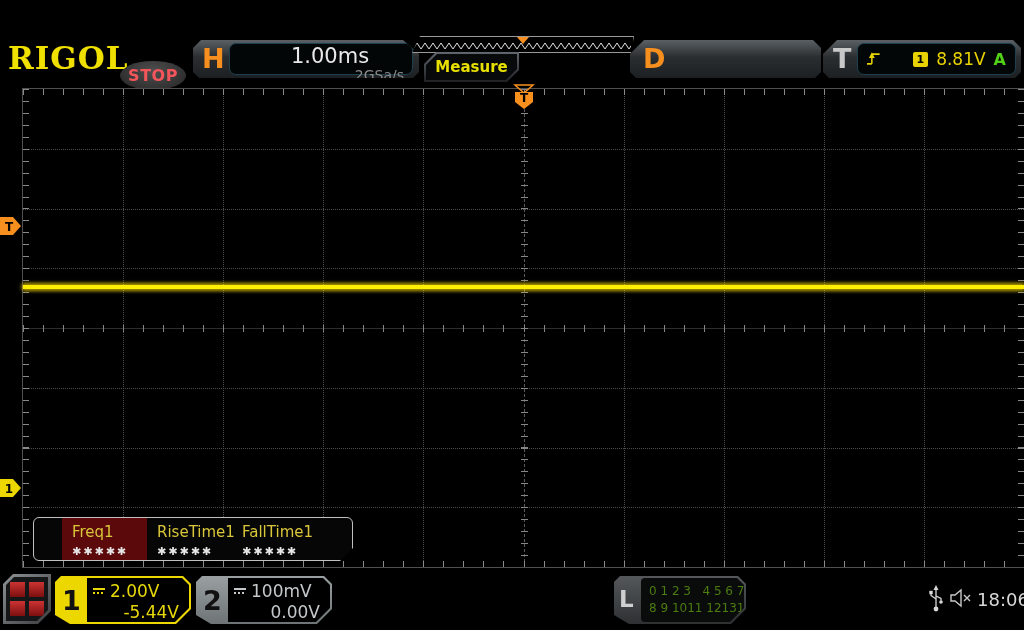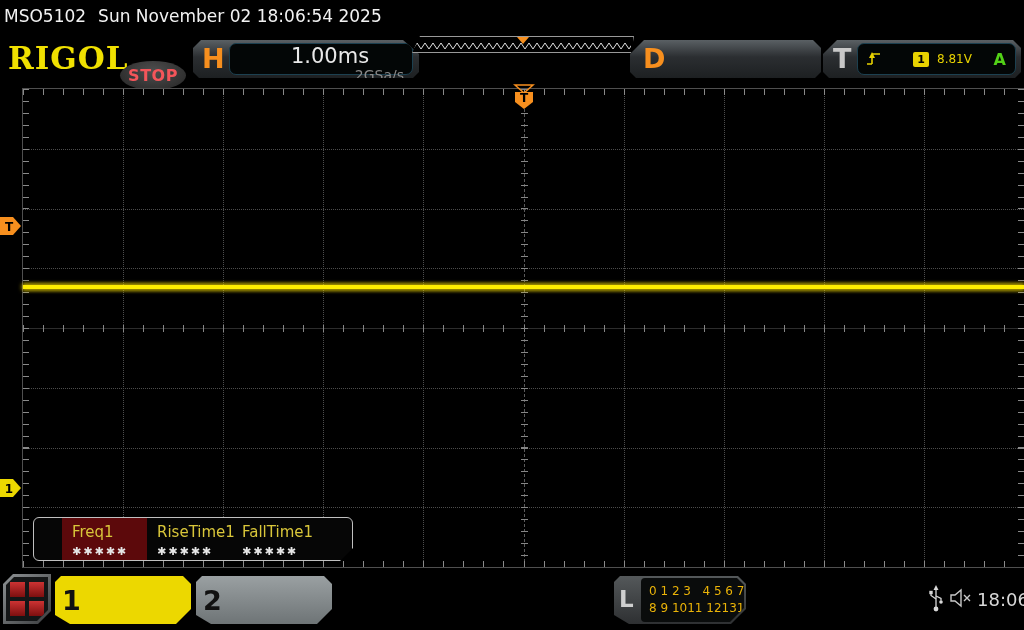--- a/index.html
+++ b/index.html
@@ -53,21 +53,21 @@
   #d-inset{left:38px;right:5px;}
   #d-value{margin-left:15px;font-size:20px;color:#e8e8e8;}
 
   #t-panel{left:823px;top:40px;width:198px;height:38px;
      clip-path:polygon(14px 0,calc(100% - 8px) 0,100% 8px,100% calc(100% - 6px),
      calc(100% - 6px) 100%,6px 100%,0 calc(100% - 6px),0 14px);}
   #t-panel .tab-letter{position:absolute;left:10px;top:3px;font-size:27px;font-weight:bold;color:#c8c8c8;}
   #t-inset{left:34px;right:5px;padding:0 9px;gap:8px;}
   #t-src-badge{width:16px;height:15px;background:#e8d200;border-radius:2px;color:#000;
      font-size:11px;font-weight:bold;display:flex;align-items:center;justify-content:center;margin-left:24px;}
-  #t-level{color:#e8d200;font-size:12px;}
+  #t-level{color:#e8d200;font-size:17px;}
   #t-mode{margin-left:auto;color:#52d017;font-size:16px;font-weight:bold;}
 
   
   #graticule{left:22px;top:88px;width:1001px;height:478px;border:1px solid #4f4f4f;background:#000;}
   .vgrid{position:absolute;top:0;bottom:0;width:0;border-left:1px dotted #4d4d4d;}
   .hgrid{position:absolute;left:0;right:0;height:0;border-top:1px dotted #4d4d4d;}
   .tick-top{position:absolute;left:0;right:0;top:0;height:6px;
      background:repeating-linear-gradient(90deg,#8a8a8a 0 1px,transparent 1px 20.02px);}
   .tick-bottom{position:absolute;left:0;right:0;bottom:0;height:6px;
      background:repeating-linear-gradient(90deg,#8a8a8a 0 1px,transparent 1px 20.02px);}
@@ -133,34 +133,33 @@
      background:repeating-linear-gradient(90deg,currentColor 0 2px,transparent 2px 4px);}
 
   #logic-panel{left:614px;top:576px;width:132px;height:48px;
      background:linear-gradient(180deg,#54585a,#2e3032);
      clip-path:polygon(6px 0,calc(100% - 8px) 0,100% 8px,100% calc(100% - 15px),
      calc(100% - 15px) 100%,15px 100%,0 calc(100% - 9px),0 6px);}
   #logic-letter{position:absolute;left:5px;top:10px;font-size:23px;font-weight:bold;color:#cfcfcf;}
   #logic-face{position:absolute;left:27px;top:2px;bottom:2px;right:2px;background:#0a0c0c;
      border-radius:4px;clip-path:polygon(0 0,calc(100% - 7px) 0,100% 7px,100% calc(100% - 14px),
      calc(100% - 14px) 100%,0 100%);padding:5px 0 0 8px;box-sizing:border-box;}
-  .logic-row{font-size:12px;color:#eab308;white-space:pre;line-height:1.45;}
+  .logic-row{font-size:12px;color:#4d7c0f;white-space:pre;line-height:1.45;}
 
   #usb-icon{left:928px;top:585px;}
   #speaker-icon{left:950px;top:588px;}
   #clock{left:977px;top:589px;font-size:18px;color:#d8d8d8;}
 
   svg text{font-family:"DejaVu Sans",sans-serif;}
 </style>
 </head>
 <body>
 
 <div id="screen">
 
-  <div class="abs" id="titlebar"><span class="model">MSO5102</span><span>Sun November 02 18:06:54 2025</span></div>
 
   <div class="abs" id="logo">RIGOL</div>
 
   <div class="abs" id="stop-badge">
     <span>STOP</span>
   </div>
 
   <div class="abs hpanel" id="h-panel">
     <div class="tab-letter">H</div>
     <div class="inset" id="h-inset">
@@ -177,20 +176,25 @@
       <defs>
         <pattern id="zz" width="8" height="13" patternUnits="userSpaceOnUse">
           <path d="M0 10 L4 4 L8 10" stroke="#e0e0e0" stroke-width="1" fill="none"></path>
         </pattern>
       </defs>
       <rect width="218" height="13" fill="url(#zz)"></rect>
     </svg>
     <div class="abs" id="preview-trig"></div>
   </div>
 
+  <div class="abs hbtn" id="measure-btn">
+    <div class="btn-face">
+        <span>Measure</span>
+      </div>
+  </div>
 
 
   <div class="abs hpanel" id="d-panel">
     <div class="tab-letter">D</div>
   </div>
 
   <div class="abs hpanel" id="t-panel">
     <div class="tab-letter">T</div>
     <div class="inset" id="t-inset">
       <svg width="14" height="16" viewBox="0 0 14 16">
@@ -274,26 +278,46 @@
           <div></div>
           <div></div>
           <div></div>
       </div>
     </div>
   </div>
 
   <div class="abs ch-block" id="ch1-block">
     <div class="ch-outer">
       <div class="ch-num">1</div>
+      <div class="ch-face">
+        <div class="ch-row1">
+          <span class="coup-icon">
+            <span class="coup-solid" style="display:block"></span>
+            <span class="coup-dots" style="display:block"></span>
+          </span>
+          <span>2.00V</span>
+        </div>
+        <div class="ch-row2">-5.44V</div>
+      </div>
     </div>
   </div>
 
   <div class="abs ch-block" id="ch2-block">
     <div class="ch-outer">
       <div class="ch-num">2</div>
+      <div class="ch-face">
+        <div class="ch-row1">
+          <span class="coup-icon">
+            <span class="coup-solid" style="display:block"></span>
+            <span class="coup-dots" style="display:block"></span>
+          </span>
+          <span>100mV</span>
+        </div>
+        <div class="ch-row2">0.00V</div>
+      </div>
     </div>
   </div>
 
   <div class="abs" id="logic-panel">
     <div id="logic-letter">L</div>
     <div id="logic-face">
       <div class="logic-row">0 1 2 3   4 5 6 7</div>
       <div class="logic-row">8 9 1011 12131415</div>
     </div>
   </div>

